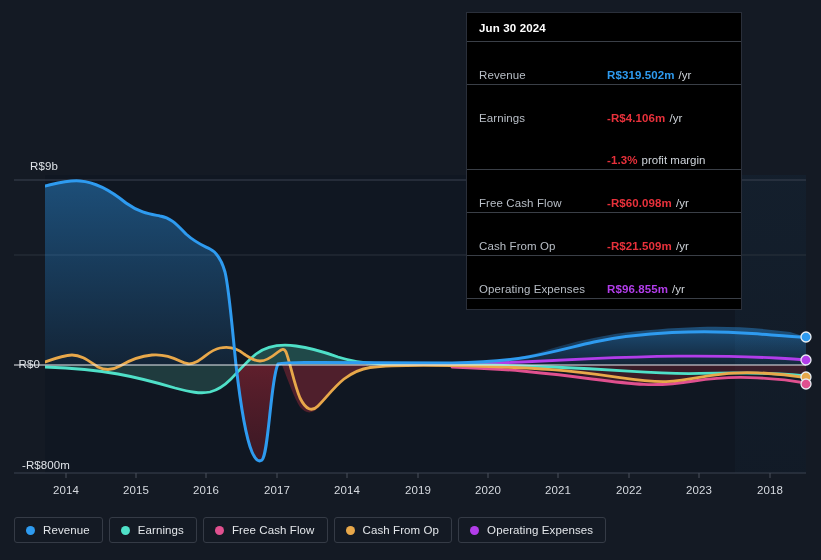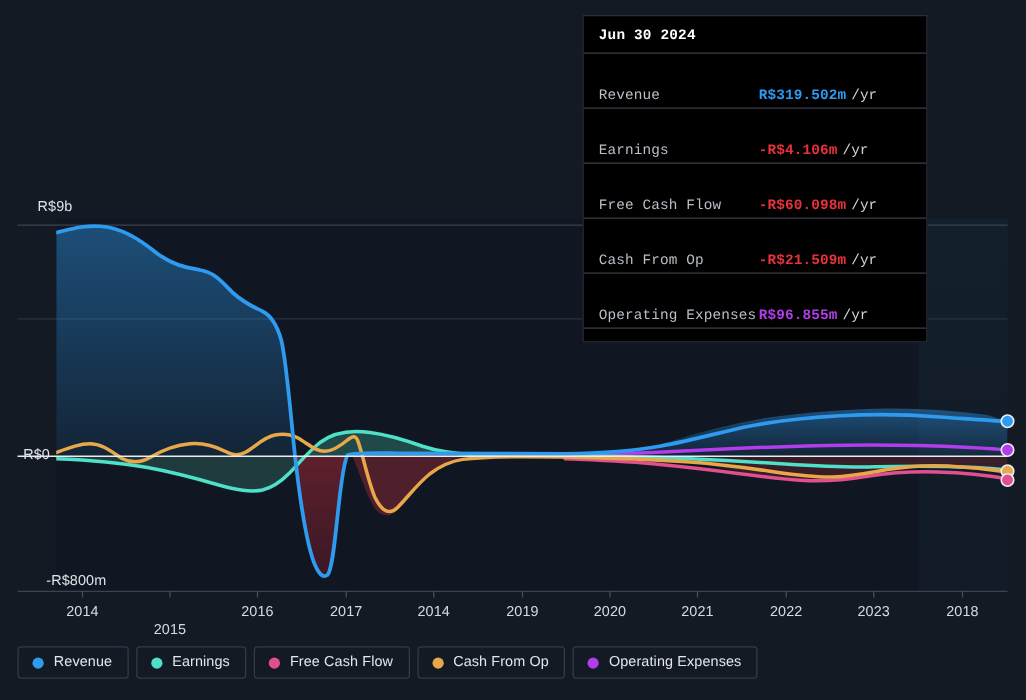--- a/index.html
+++ b/index.html
@@ -50,21 +50,20 @@
   
   .tooltip {
     position: absolute;
     left: 466px;
     top: 12px;
     width: 276px;
     box-sizing: border-box;
     background: #000000;
     border: 1px solid #2a2f3a;
     padding: 7px 0 6px 0;
-    font-family: Liberation Mono, monospace;
   }
   .tt-title {
     font-size: 11.5px;
     font-weight: bold;
     color: #ffffff;
     padding: 2px 12px 7px 12px;
     letter-spacing: .15px;
   }
   .tt-row {
     display: flex;
@@ -258,24 +257,24 @@
       <line x1="488" y1="473" x2="488" y2="478" stroke="#4a515c"></line>
       <line x1="558" y1="473" x2="558" y2="478" stroke="#4a515c"></line>
       <line x1="629" y1="473" x2="629" y2="478" stroke="#4a515c"></line>
       <line x1="699" y1="473" x2="699" y2="478" stroke="#4a515c"></line>
       <line x1="770" y1="473" x2="770" y2="478" stroke="#4a515c"></line>
     </g>
   </svg>
 
   <div class="y-label" style="left:0px; top:160px; width:58px;">R$9b</div>
   <div class="y-label" style="left:0px; top:358px; width:40px;">R$0</div>
-  <div class="y-label" style="left:0px; top:459px; width:74px; text-align:left; padding-left:22px;margin-left:15px;">-R$800m</div>
+  <div class="y-label" style="left:0px; top:459px; width:74px; text-align:left; padding-left:22px;">-R$800m</div>
 
   <div class="x-label" style="left:43px;  top:484px;">2014</div>
-  <div class="x-label" style="left:113px; top:484px;margin-top:14px;">2015</div>
+  <div class="x-label" style="left:113px; top:484px;">2015</div>
   <div class="x-label" style="left:183px; top:484px;">2016</div>
   <div class="x-label" style="left:254px; top:484px;">2017</div>
   <div class="x-label" style="left:324px; top:484px;">2014</div>
   <div class="x-label" style="left:395px; top:484px;">2019</div>
   <div class="x-label" style="left:465px; top:484px;">2020</div>
   <div class="x-label" style="left:535px; top:484px;">2021</div>
   <div class="x-label" style="left:606px; top:484px;">2022</div>
   <div class="x-label" style="left:676px; top:484px;">2023</div>
   <div class="x-label" style="left:747px; top:484px;">2018</div>
 
@@ -287,20 +286,25 @@
       <span class="tt-val" style="color:#2e9bf0">R$319.502m</span>
       <span class="tt-unit">/yr</span>
     </div>
 
     <div class="tt-row">
       <span class="tt-label">Earnings</span>
       <span class="tt-val" style="color:#e8313b">-R$4.106m</span>
       <span class="tt-unit">/yr</span>
     </div>
 
+    <div class="tt-row no-rule">
+      <span class="tt-label"></span>
+      <span class="tt-val" style="color:#e8313b">-1.3%</span>
+      <span class="tt-unit">profit margin</span>
+    </div>
 
     <div class="tt-row">
       <span class="tt-label">Free Cash Flow</span>
       <span class="tt-val" style="color:#e8313b">-R$60.098m</span>
       <span class="tt-unit">/yr</span>
     </div>
 
     <div class="tt-row">
       <span class="tt-label">Cash From Op</span>
       <span class="tt-val" style="color:#e8313b">-R$21.509m</span>

